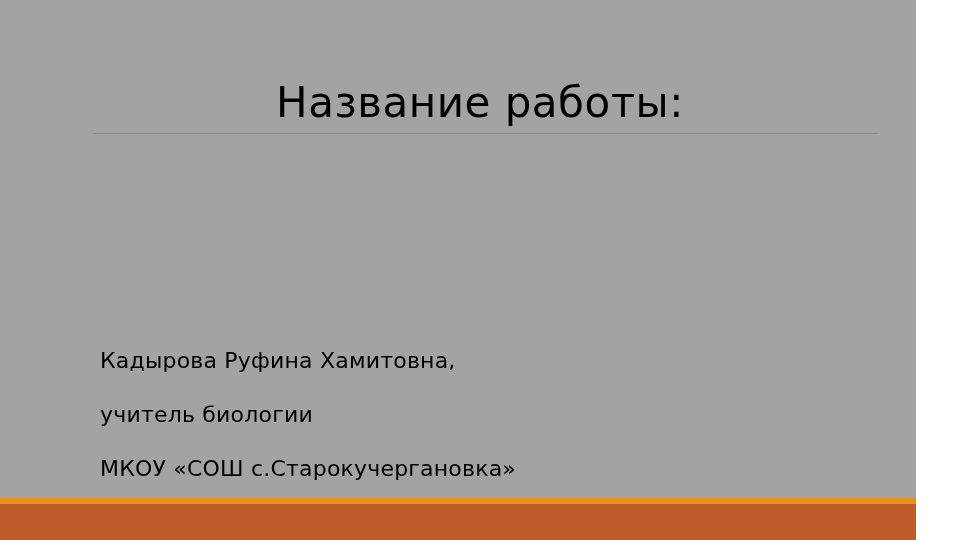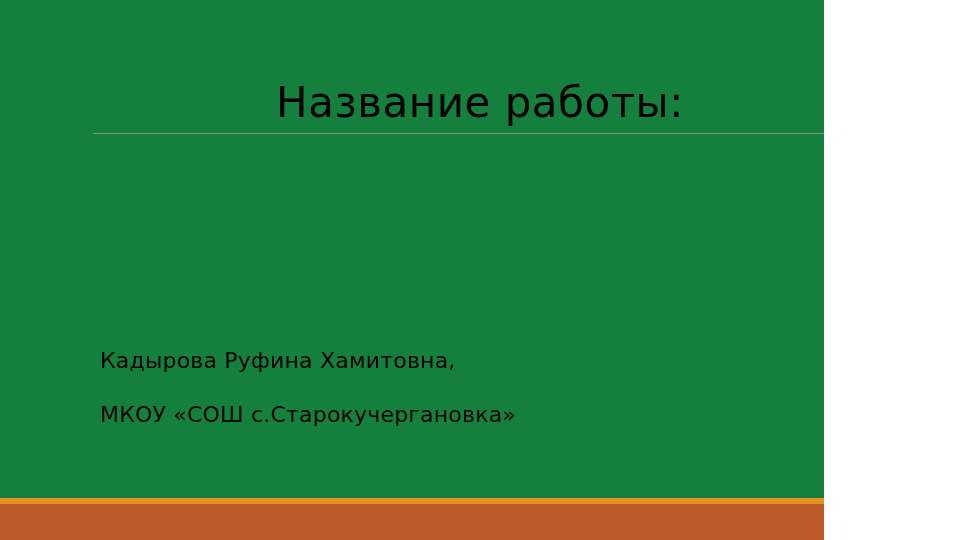--- a/index.html
+++ b/index.html
@@ -2,23 +2,23 @@
 <html><head>
 <meta charset="utf-8">
 <style>
   html, body {
     margin: 0;
     padding: 0;
     background: #ffffff;
   }
   .slide {
     position: relative;
-    width: 824px;
+    width: 916px;
     height: 540px;
-    background: #15803d;
+    background: #a3a3a3;
     overflow: hidden;
     font-family: "DejaVu Sans", "Liberation Sans", sans-serif;
     color: #000000;
   }
   .title-block {
     position: absolute;
     left: 0;
     top: 78px;
     width: 960px;
     text-align: center;
@@ -91,20 +91,21 @@
     <h1 class="slide-title">Название работы:</h1>
   </div>
 
   <div class="title-divider" style="background-color: rgb(140, 140, 140);"></div>
 
   <div class="subtitle-block">
   </div>
 
   <div class="author-block">
     <p class="author-line">Кадырова Руфина Хамитовна,</p>
+    <p class="author-line">учитель биологии</p>
     <p class="author-line">МКОУ «СОШ с.Старокучергановка»</p>
   </div>
 
   <div class="bottom-gold-stripe" style="background-color: rgb(226, 146, 30);"></div>
 
   <div class="bottom-rust-bar" style="background-color: rgb(189, 91, 43);"></div>
 
 </div>
 
 </body></html>

